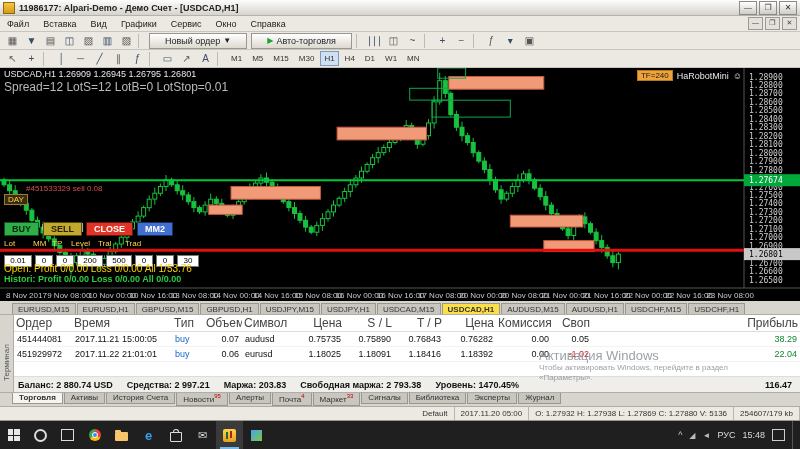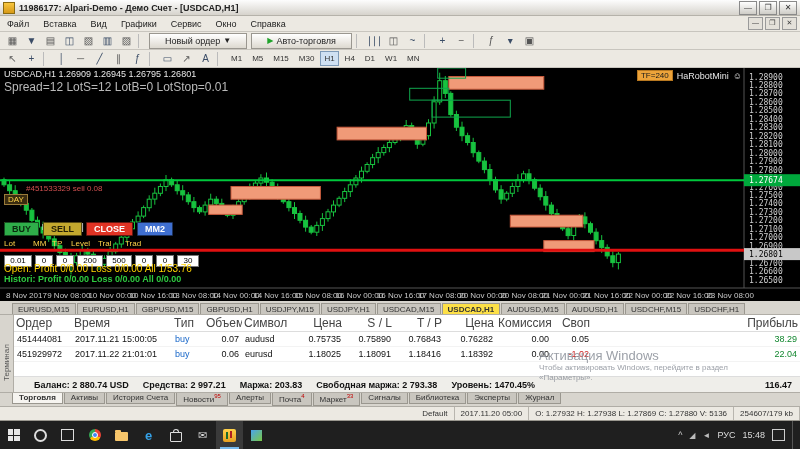--- a/index.html
+++ b/index.html
@@ -62,21 +62,21 @@
   .terminal{height:78px;display:flex;background:#fff;border-bottom:1px solid #b0ada6;box-sizing:border-box}
   .term-side{width:13px;background:#d8d5ce;border-right:1px solid #b0ada6;position:relative;overflow:hidden}
   .term-side-text{position:absolute;left:2px;top:66px;transform:rotate(-90deg);transform-origin:0 0;font-size:8px;color:#555}
   .term-main{flex:1;overflow:hidden;display:flex;flex-direction:column}
   table.orders{width:100%;border-collapse:collapse;table-layout:fixed;font-size:9px;color:#111}
   table.orders th{font-weight:normal;color:#444;font-size:12px;height:16px;border-bottom:1px solid #ddd;padding:0 2px;overflow:hidden}
   table.orders td{height:14px;padding:0 3px;border-bottom:1px solid #f3f3f3;overflow:hidden}
   .col-0,.col-1,.col-2,.col-4{text-align:left}
   .col-3,.col-5,.col-6,.col-7,.col-8,.col-9,.col-10,.col-11{text-align:right}
   .t-buy{color:#1766c8}.t-sell{color:#cc2222}.t-profit{color:#12872f}.t-neg{color:#cc2222}
-  .balance-row{display:flex;font-weight:bold;font-size:9px;background:#efeeea;border-top:1px solid #ddd;height:15px;align-items:center;padding:0 8px 0 20px;gap:14px;color:#111;margin-top:auto}
+  .balance-row{display:flex;font-weight:bold;font-size:9px;background:#efeeea;border-top:1px solid #ddd;height:15px;align-items:center;padding:0 8px 0 4px;gap:14px;color:#111;margin-top:auto}
   .b-flex{flex:1}
 
   
   .termtabs{height:14px;background:#d8d5ce;display:flex;align-items:flex-start;padding-left:12px;border-bottom:1px solid #b0ada6;box-sizing:border-box;overflow:hidden}
   .term-tab{font-size:8px;color:#333;padding:0 6px 1px;border:1px solid #9a978f;border-top:none;background:#c9c6bf;margin-right:1px}
   .term-tab.active{background:#f6f4f0;font-weight:bold}
   .tab-badge{color:#c00000;font-size:6px}
 
   
   .statusbar{height:14px;background:#ece9e2;display:flex;align-items:center;font-size:8px;color:#333;border-bottom:1px solid #9a978f;box-sizing:border-box}

